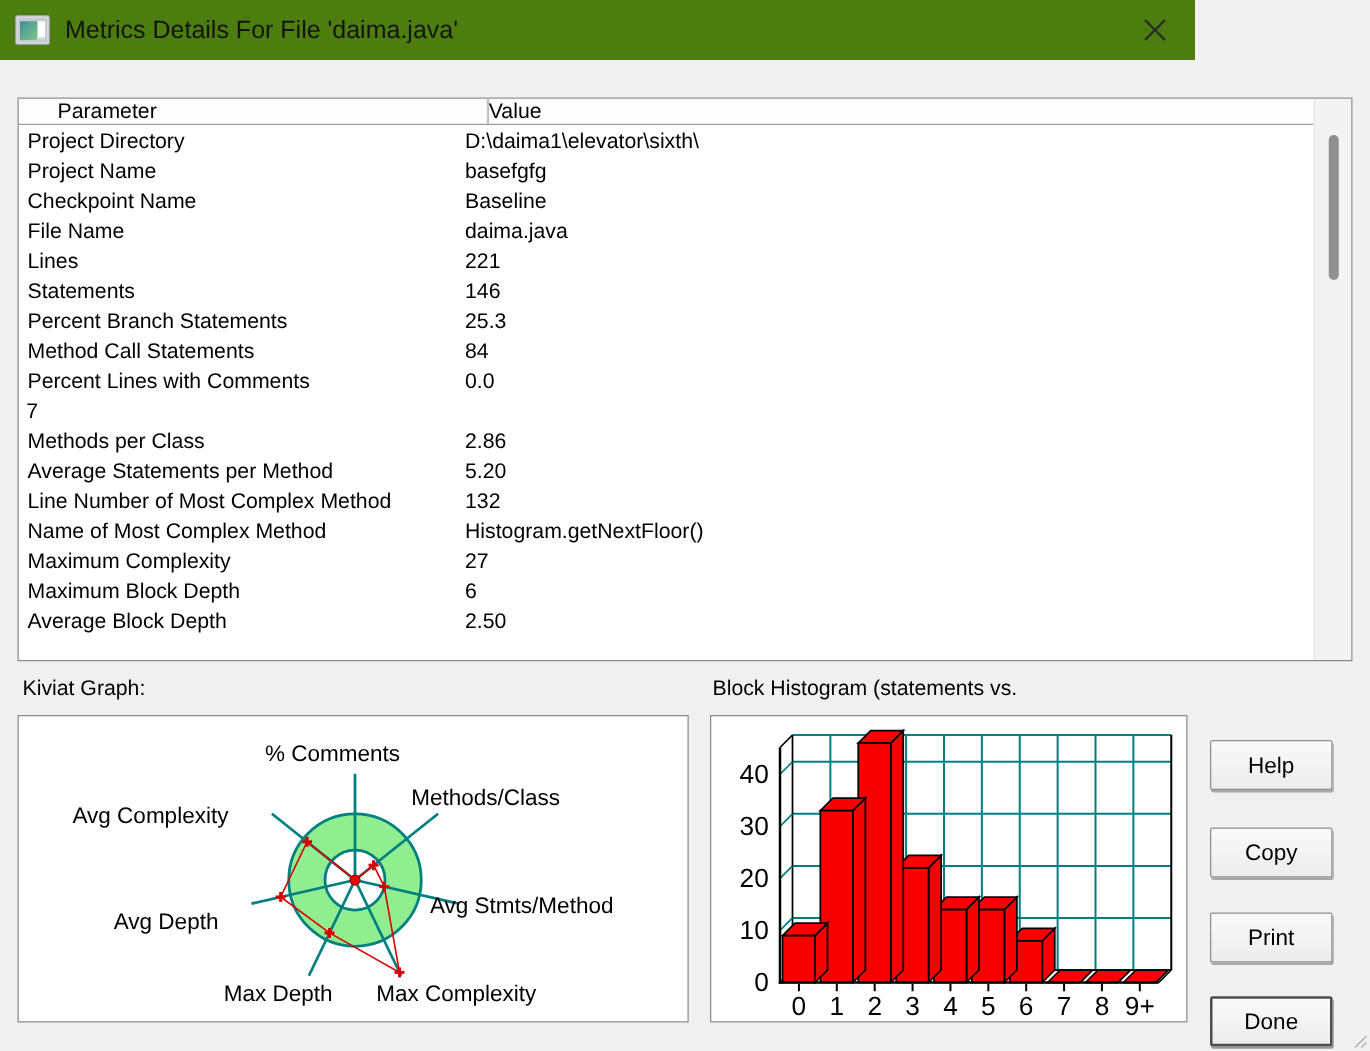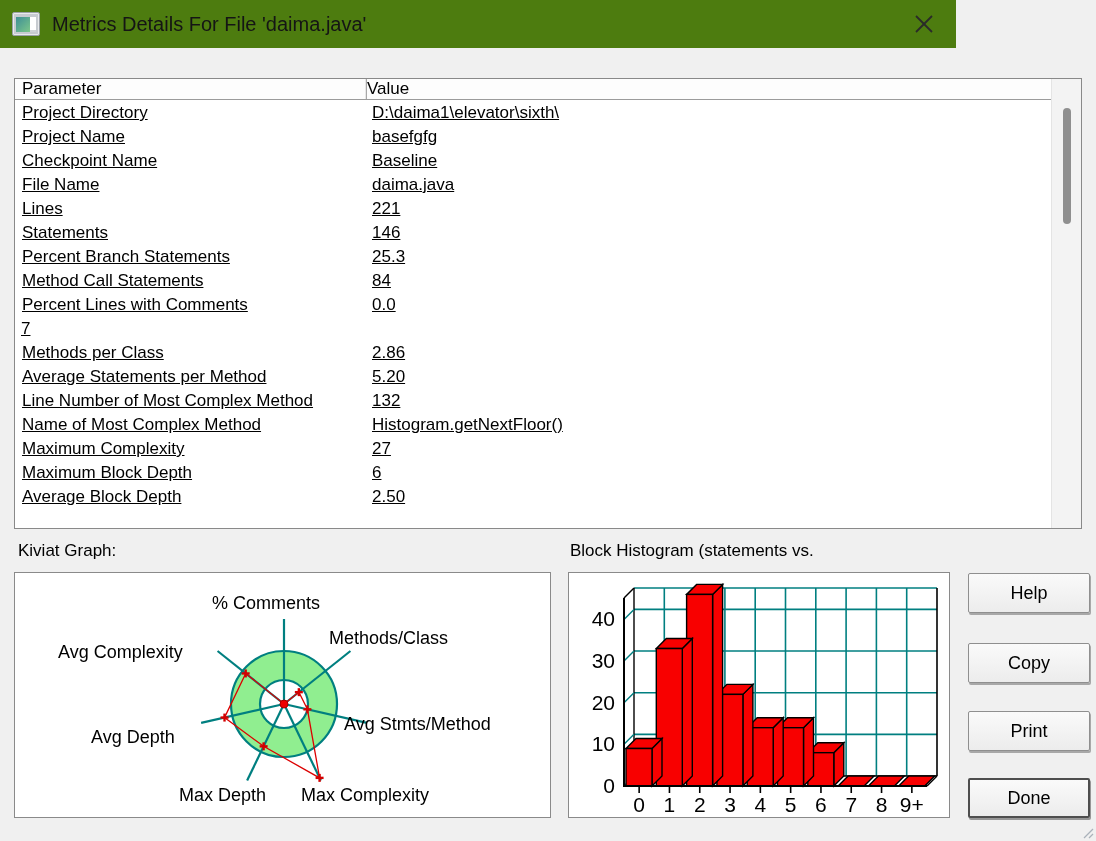--- a/index.html
+++ b/index.html
@@ -18,46 +18,46 @@
   .app-icon .strip { position:absolute; right:3px; top:4px; width:6px; height:15px;
     background:#fff; box-shadow:inset 0 -2px 0 #cfd3d8; }
   .win-title { margin-left:12px; font-size:20px; color:#151515; }
   .close-btn { position:absolute; right:12px; top:6px; width:40px; height:36px;
     display:flex; align-items:center; justify-content:center; cursor:default; }
 
   .table-panel { position:absolute; left:14px; top:78px; width:1068px; height:451px;
     background:#fff; border:1px solid #898989; overflow:hidden; }
   .tbl-header { position:absolute; left:0; top:0; right:30px; height:21px;
     background:#fdfdfd; border-bottom:1px solid #9b9b9b; display:flex; font-size:17px; }
-  .tbl-header .h-param { width:351px; padding-left:7px; line-height:20px; }
+  .tbl-header .h-param { width:351px; padding-left:7px; line-height:20px;margin-left:24px; }
   .tbl-header .h-value { flex:1; padding-left:0; line-height:20px;
     border-left:1px solid #a8a8a8; box-shadow:-1px 0 0 #e8e8e8; }
-  .tbl-rows { position:absolute; left:0; top:22px; right:30px;text-decoration:underline; }
+  .tbl-rows { position:absolute; left:0; top:22px; right:30px; }
   .t-row { display:flex; height:24px; align-items:center; font-size:17px; }
   .t-row .c-param { width:351px; padding-left:7px; white-space:nowrap; overflow:hidden; }
   .t-row .c-value { flex:1; padding-left:6px; white-space:nowrap; overflow:hidden; }
   .scrollbar { position:absolute; top:0; right:0; width:30px; height:100%;
     background:#f3f3f3; border-left:1px solid #e4e4e4; }
   .scroll-thumb { position:absolute; left:11px; top:29px; width:8px; height:116px;
     background:#8f8f8f; border-radius:4px; }
 
   .section-label { position:absolute; font-size:17px; color:#000;text-align:center; }
   #kiviat-label { left:18px; top:541px; }
   #histogram-label { left:570px; top:541px; }
 
   .chart-panel { position:absolute; top:572px; background:#fff; border:1px solid #8a8a8a; }
   #kiviat-panel { left:14px; width:537px; height:246px; }
   #histogram-panel { left:568px; width:382px; height:246px; }
   svg { display:block; }
 
-  .btn { position:absolute; left:968px; width:122px; height:40px;
+  .btn { position:absolute; left:968px; width:98px; height:40px;
     background:linear-gradient(#fafafa,#ececec); border:1px solid #8f8f8f;
     border-radius:2px; font-family:"Liberation Sans",sans-serif; font-size:18px;
     color:#000; box-shadow:1px 2px 0 rgba(110,110,110,.55); cursor:default;
-    display:flex; align-items:center; justify-content:center; }
+    display:flex; align-items:center; justify-content:center;margin-top:19px; }
   #btn-help  { top:573px; }
   #btn-copy  { top:643px; }
   #btn-print { top:711px; }
   #btn-done  { top:778px; border:2px solid #4e4e4e; box-shadow:1px 2px 0 rgba(90,90,90,.6); }
 
   .resize-grip { position:absolute; right:2px; bottom:2px; width:12px; height:12px; }
 </style>
 </head>
 <body>
 

